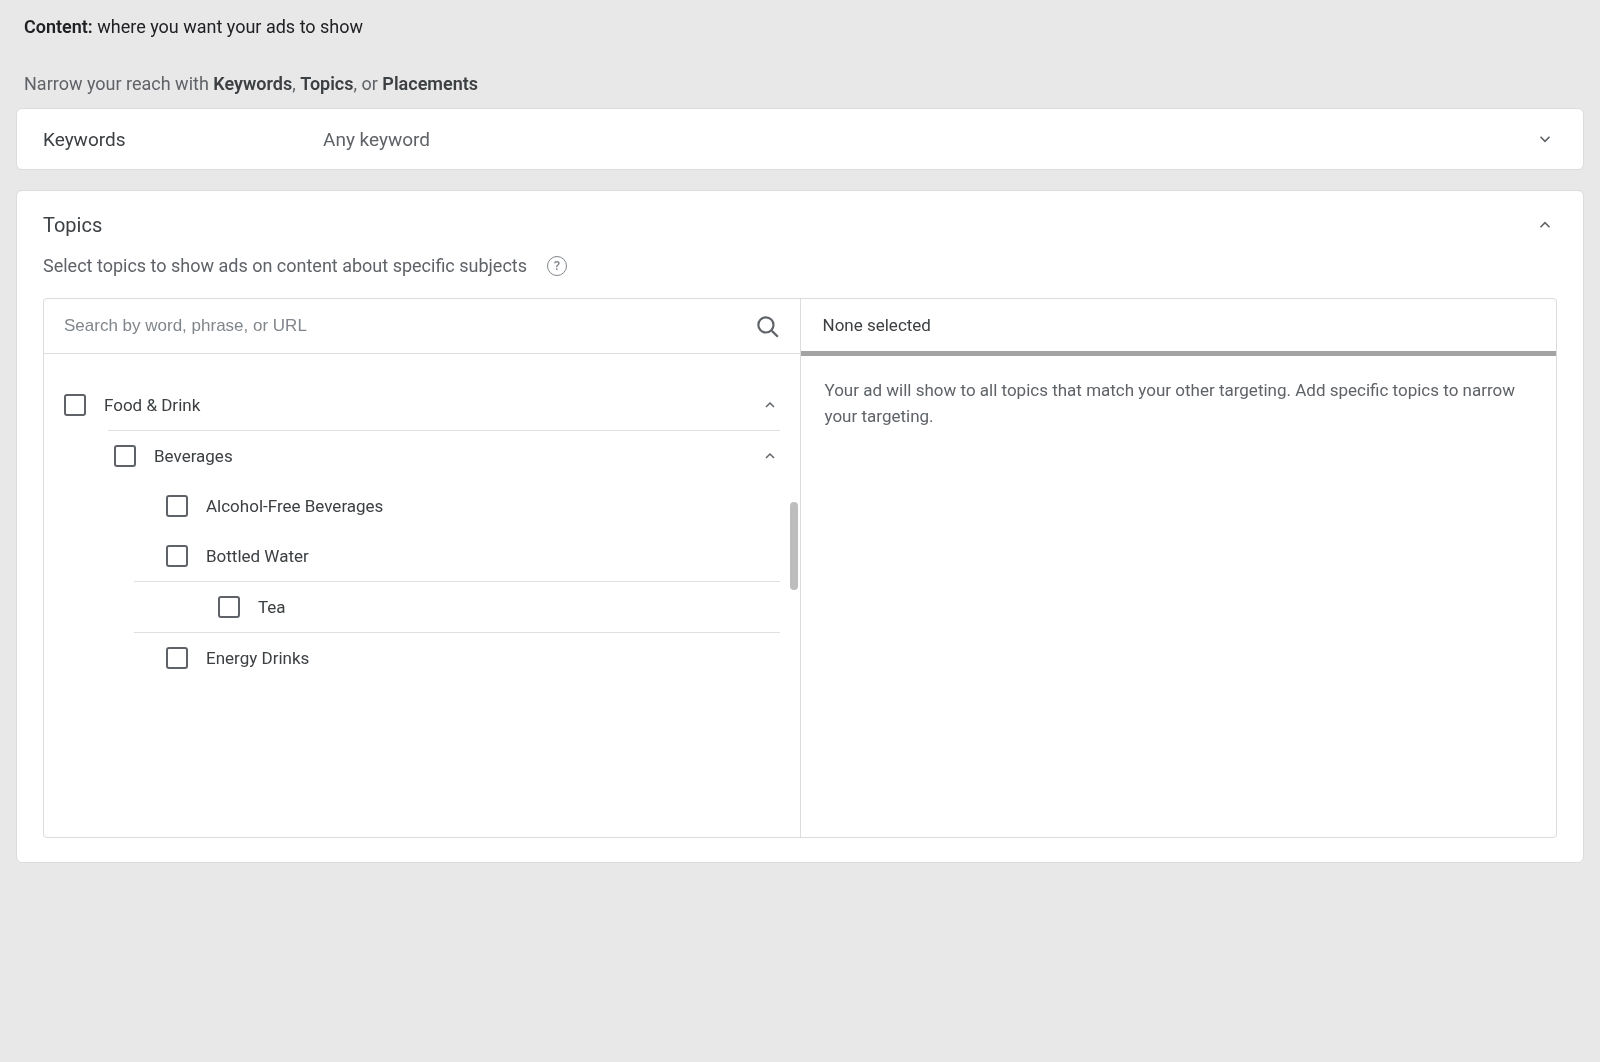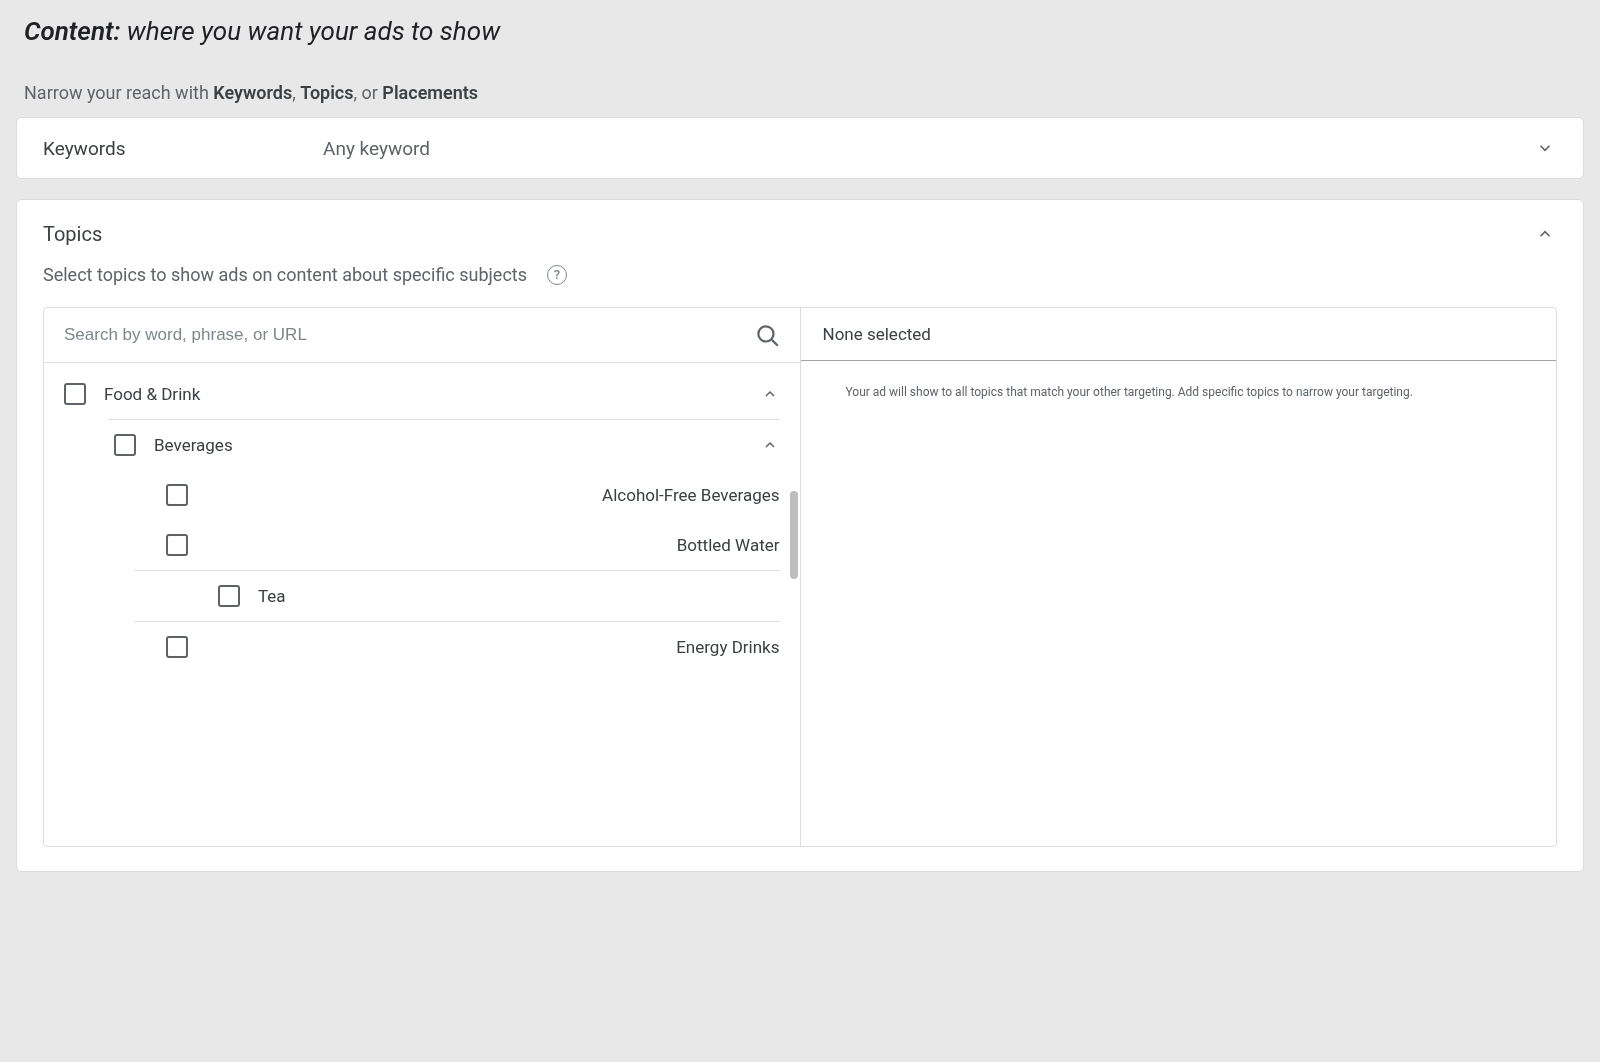--- a/index.html
+++ b/index.html
@@ -10,24 +10,23 @@
     font-size: 16px;
   }
   .page {
     padding: 16px;
   }
   .header {
     margin-bottom: 14px;
     padding-left: 8px;
   }
   .header-title {
-    font-size: 26px;
+    font-size: 18px;
     color: #202124;
     margin-bottom: 6px;
-    font-style: italic;
   }
   .header-title .bold { font-weight: 600; }
   .header-sub {
     font-size: 18px;
     color: #5f6368;
     margin-top: 36px;
   }
   .header-sub .bold { font-weight: 600; color: #3c4043; }
 
   .card {
@@ -77,21 +76,21 @@
   }
 
   .split {
     display: flex;
     border: 1px solid #dadce0;
     border-radius: 4px;
     margin: 0 26px 24px 26px;
     min-height: 540px;
     position: relative;
   }
-  .left { flex: 1; border-right: 1px solid #dadce0; display:flex; flex-direction:column; }
+  .left { flex: 1; border-right: 1px solid #dadce0; display:flex; flex-direction:column;gap:20px; }
   .right { flex: 1; display:flex; flex-direction:column; }
 
   .search-row {
     display:flex; align-items:center; padding: 14px 20px; border-bottom: 1px solid #dadce0;
   }
   .search-input {
     flex:1; border:none; outline:none; font-size:17px; color:#3c4043; background:transparent;
   }
   .search-input::placeholder { color:#80868b; }
   .search-icon { width:26px; height:26px; }
@@ -104,38 +103,38 @@
     padding: 14px 20px 14px 12px;
     position:relative;
   }
   .node .label { font-size: 17px; color:#3c4043; flex:1; }
   .cb {
     width: 22px; height: 22px; border: 2.2px solid #5f6368; border-radius: 3px;
     display:inline-block; flex-shrink:0;
   }
   .node.l0 { padding-left: 20px; }
   .node.l1 { padding-left: 70px; }
-  .node.l2 { padding-left: 122px; text-align: right; }
+  .node.l2 { padding-left: 122px; }
   .node.l3 { padding-left: 174px; }
   .divider-under { border-bottom: 1px solid #e0e0e0; margin: 0 20px 0 64px; }
   .divider-under.d1 { margin-left: 90px; }
 
   .chev-sm { width:20px; height:20px; margin-left:auto; display:flex; align-items:center; justify-content:center; }
   .chev-sm svg { width:16px; height:16px; stroke:#5f6368; fill:none; stroke-width:2.2; }
 
   .scrollthumb {
     position:absolute; right:2px; top:128px; width:8px; height:88px;
     background:#bdbdbd; border-radius:4px;
   }
 
   .right-head {
-    padding: 16px 22px; border-bottom:1px solid #a3a3a3; font-size:17px; color:#3c4043;
+    padding: 16px 22px; border-bottom:5px solid #a3a3a3; font-size:17px; color:#3c4043;
   }
   .right-body {
-    padding: 22px 24px; font-size:12px; color:#5f6368; line-height:1.5;margin-left:21px;
+    padding: 22px 24px; font-size:17px; color:#5f6368; line-height:1.5;
   }
 </style>
 </head>
 <body>
 
 <div class="page">
 
   <div class="header">
     <div class="header-title">
       <span class="bold">Content:</span><span> where you want your ads to show</span>

